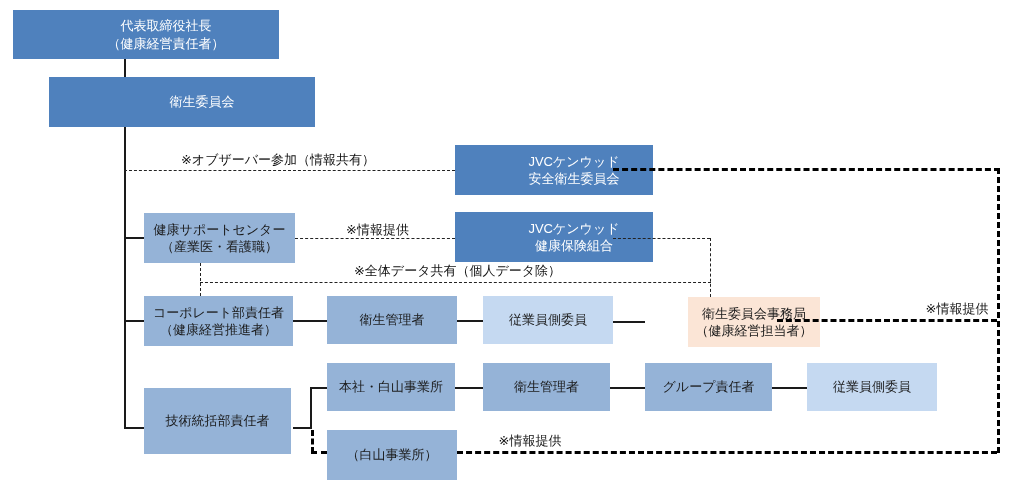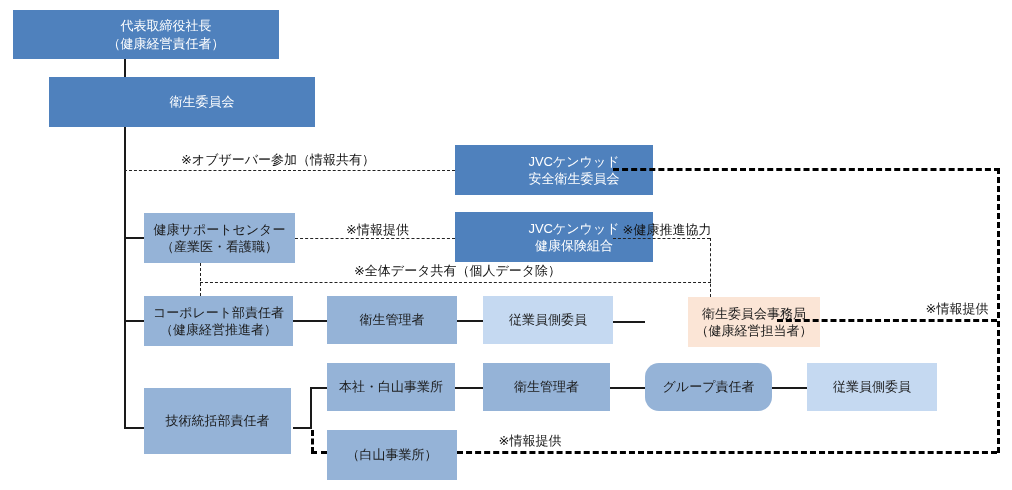--- a/index.html
+++ b/index.html
@@ -27,21 +27,21 @@
   #b-jvc-safety    { left:455px; top:145px; width:158px; height:50px; }
   #b-kenko-support { left:144px; top:213px; width:151px; height:50px; }
   #b-jvc-hoken     { left:455px; top:212px; width:158px; height:50px; }
   #b-corporate     { left:144px; top:296px; width:149px; height:50px; }
   #b-kanri1        { left:327px; top:296px; width:130px; height:48px; }
   #b-jugyoin1      { left:483px; top:296px; width:130px; height:48px; }
   #b-jimukyoku     { left:645px; top:297px; width:132px; height:50px;margin-left:43px; }
   #b-gijutsu       { left:144px; top:388px; width:147px; height:66px;text-align:center; }
   #b-honsha        { left:327px; top:363px; width:128px; height:48px; }
   #b-kanri2        { left:483px; top:363px; width:127px; height:48px; }
-  #b-group         { left:645px; top:363px; width:127px; height:48px;border-radius:14px; }
+  #b-group         { left:645px; top:363px; width:127px; height:48px; }
   #b-jugyoin2      { left:807px; top:363px; width:130px; height:48px; }
   #b-hakusan       { left:327px; top:430px; width:130px; height:50px; }
 
   
   #s1  { left:124px; top:59px;  height:18px; }
   #s2  { left:124px; top:127px; height:302px; }
   #s3  { left:124px; top:237px; width:20px; }
   #s4  { left:124px; top:320px; width:20px; }
   #s5  { left:124px; top:427px; width:20px; }
   #s6  { left:293px; top:320px; width:34px; }
@@ -129,18 +129,17 @@
 
   <div class="hb" id="bd1"></div>
   <div class="vb" id="bd2"></div>
   <div class="hb" id="bd3"></div>
   <div class="hb" id="bd4"></div>
   <div class="vb" id="bd5"></div>
   <div class="hb" id="bd6"></div>
 
   <div class="lbl" id="l-observer">※オブザーバー参加（情報共有）</div>
   <div class="lbl" id="l-infoshare">※情報提供</div>
-  <div class="lbl" id="l-promo">※健康推進協力</div>
   <div class="lbl" id="l-datashare">※全体データ共有（個人データ除）</div>
   <div class="lbl" id="l-info-right">※情報提供</div>
   <div class="lbl" id="l-info-bottom">※情報提供</div>
 
 </div>
 
 </body></html>

